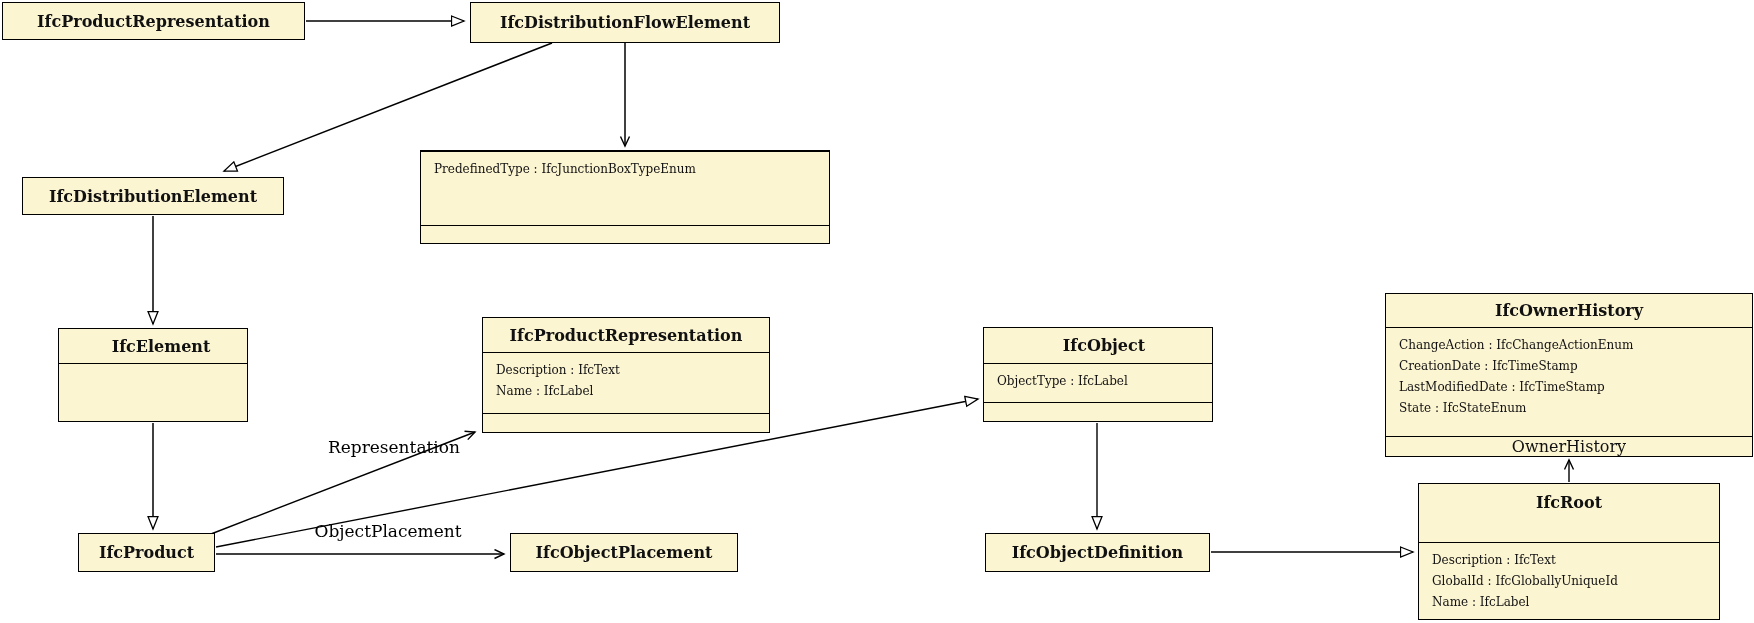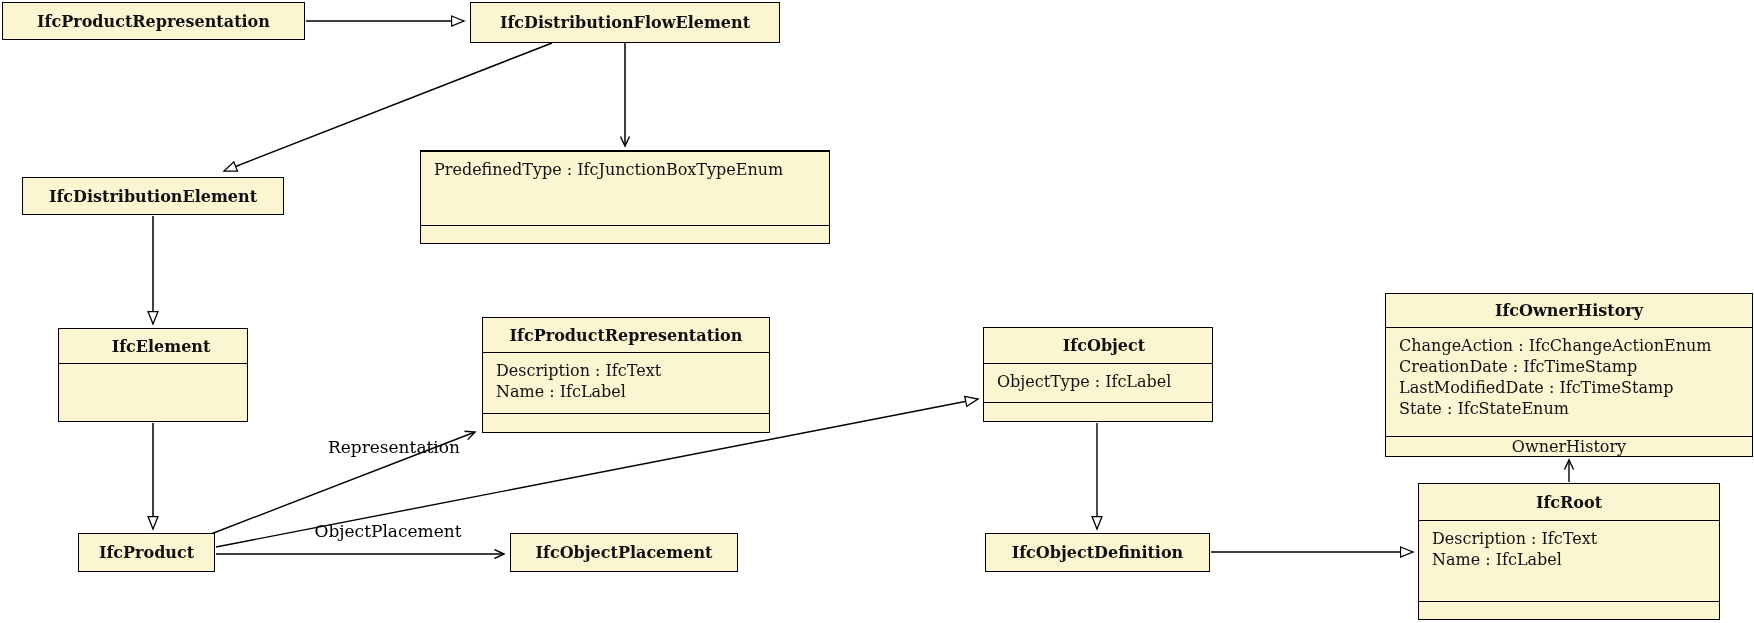--- a/index.html
+++ b/index.html
@@ -28,21 +28,21 @@
     font-weight: 700;
     font-size: 16px;
     white-space: nowrap;
     flex: 0 0 auto;
   }
   .uml-box.single .uml-title { flex: 1 1 auto; }
   .uml-attrs {
     flex: 1 1 auto;
     border-top: 1.3px solid #000000;
     padding: 7px 13px 0 13px;
-    font-size: 16px;
+    font-size: 12px;
     line-height: 21px;
     white-space: nowrap;
     box-sizing: border-box;
   }
   .uml-footer {
     flex: 0 0 auto;
     border-top: 1.3px solid #000000;
     display: flex;
     align-items: center;
     justify-content: center;
@@ -144,22 +144,23 @@
   </div>
 
   <div class="uml-box single" style="left:510px; top:533px; width:228px; height:39px;">
     <div class="uml-title">IfcObjectPlacement</div>
   </div>
 
   <div class="uml-box single" style="left:985px; top:533px; width:225px; height:39px;">
     <div class="uml-title">IfcObjectDefinition</div>
   </div>
 
-  <div class="uml-box" style="left:1418px; top:483px; width:302px; height:137px;">
+  <div class="uml-box" style="left:1418px; top:483px; width:302px; height:137px;gap:22px;">
     <div class="uml-title" style="height:36px;">IfcRoot</div>
     <div class="uml-attrs">
       <div>Description : IfcText</div>
+      <div>GlobalId : IfcGloballyUniqueId</div>
       <div>Name : IfcLabel</div>
     </div>
     <div class="uml-footer" style="height:18px;"></div>
   </div>
 
 </div>
 
 </body></html>

